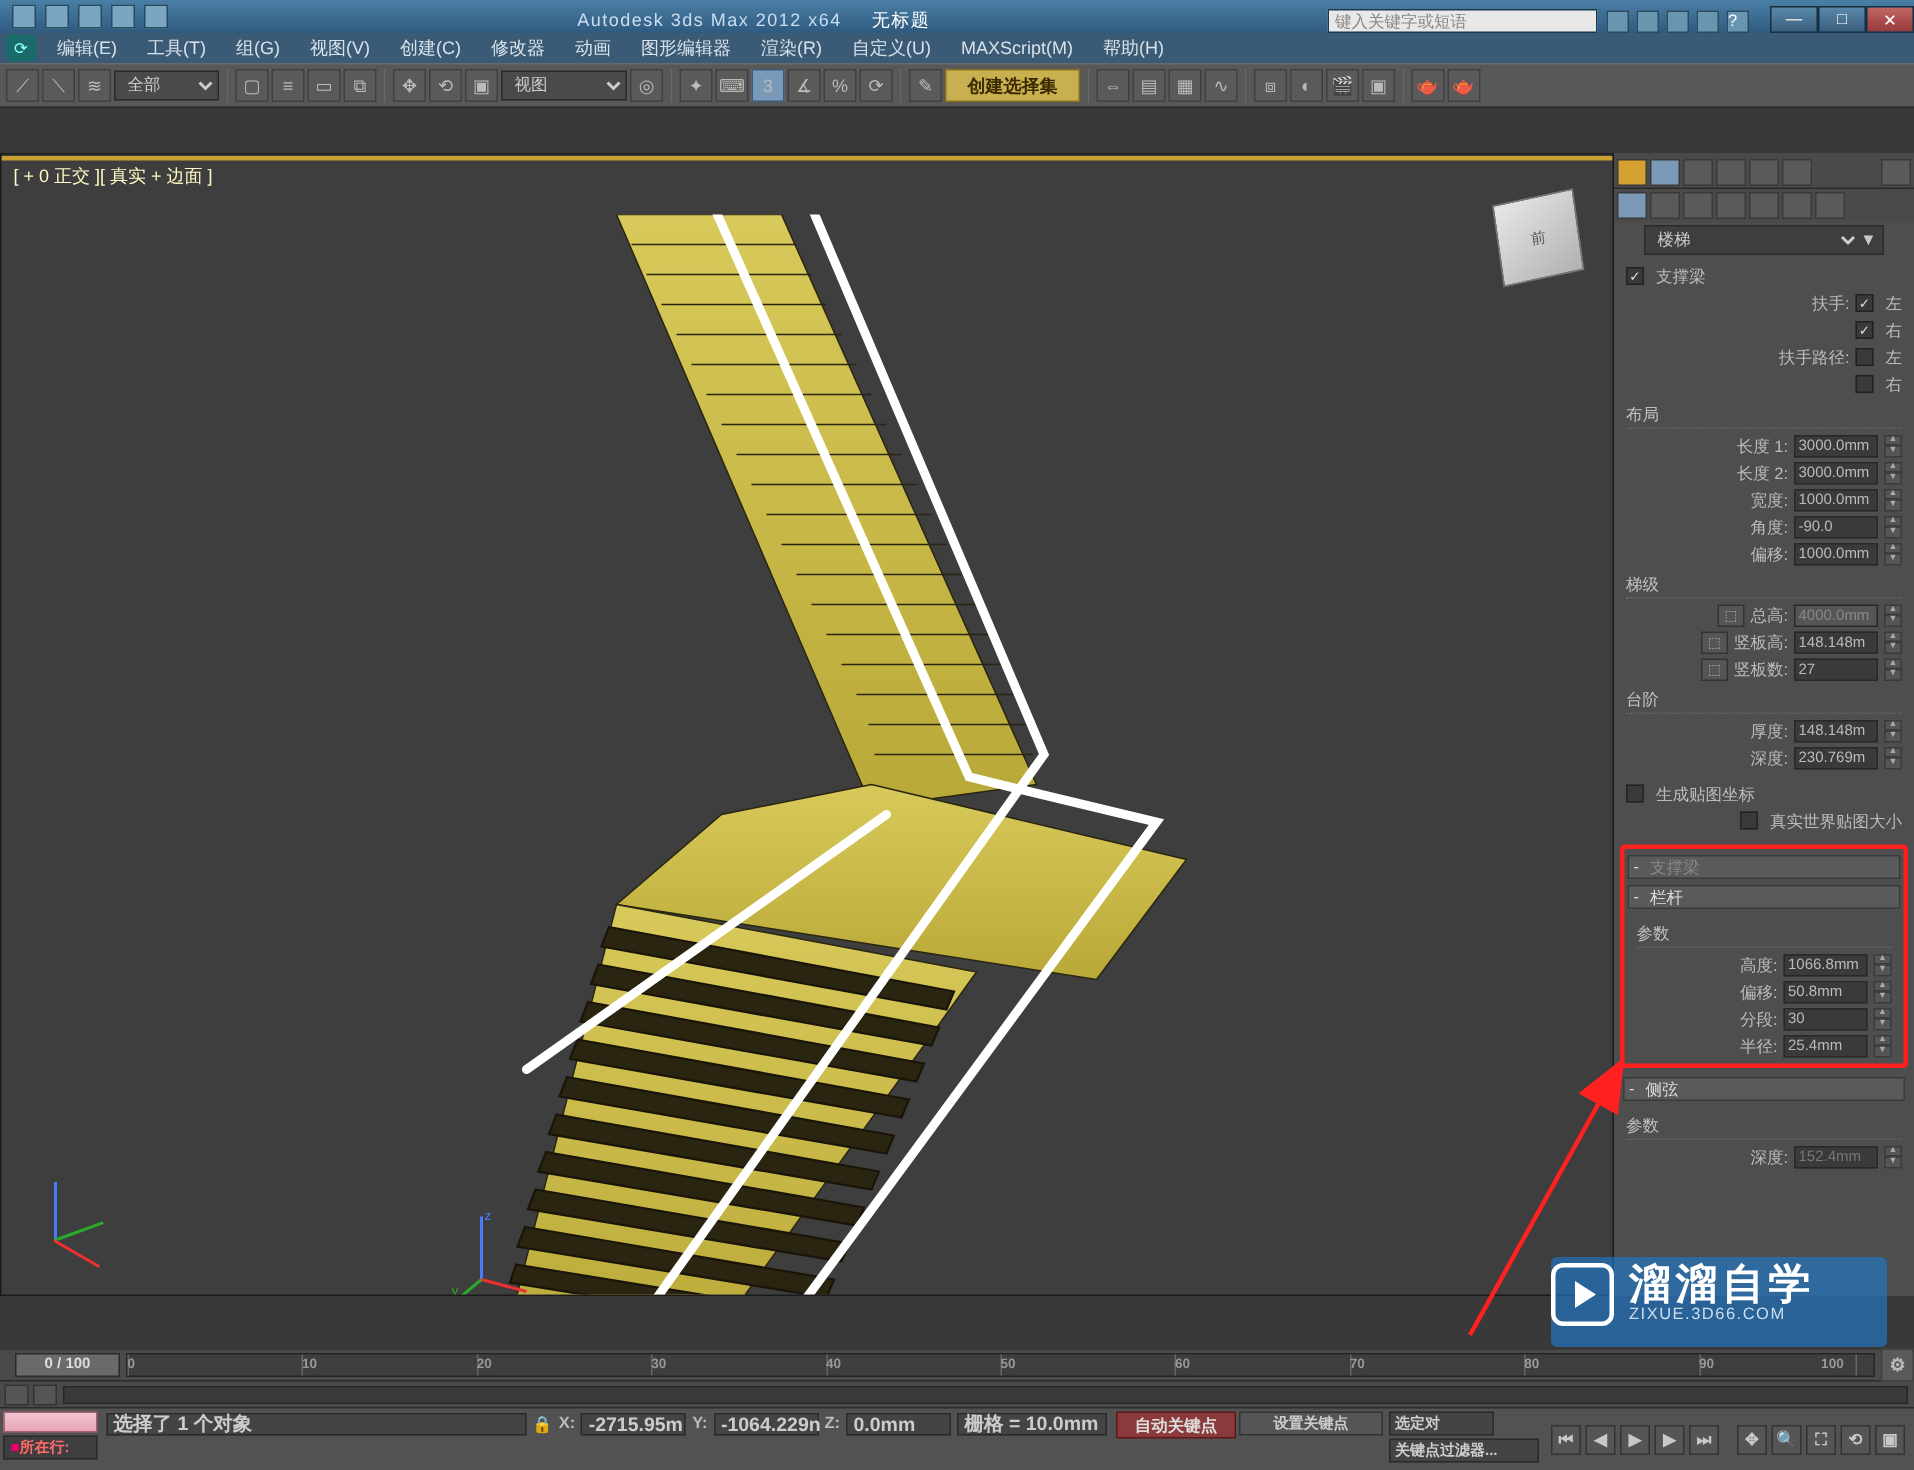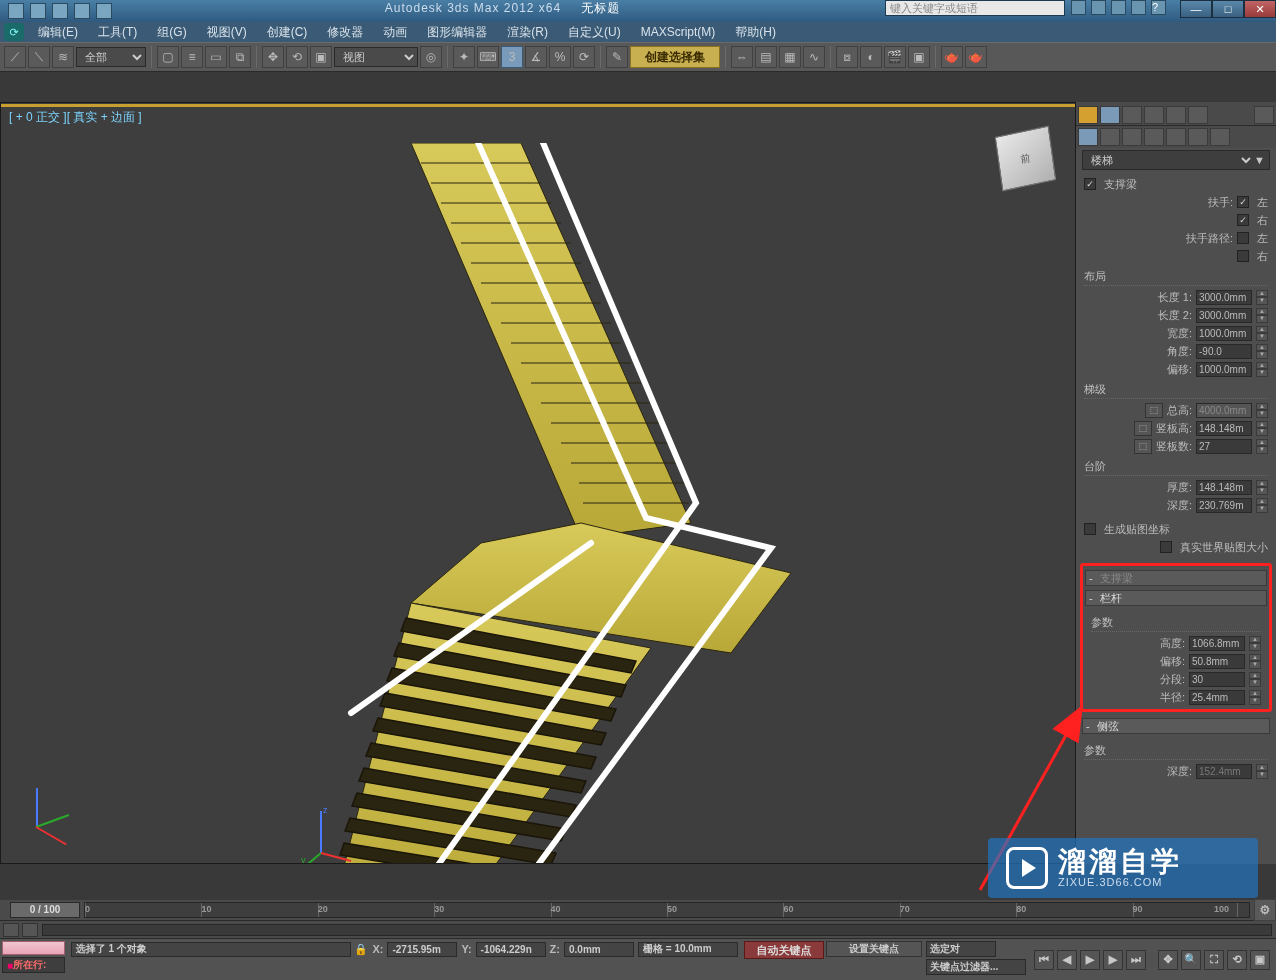--- a/index.html
+++ b/index.html
@@ -1,17 +1,17 @@
 <!DOCTYPE html>
 <html><head>
 <meta charset="utf-8">
 <style>
   * { margin: 0; padding: 0; box-sizing: border-box; user-select: none; }
   html, body { width: 1276px; height: 980px; font-family: "Microsoft YaHei", Arial, sans-serif; font-size: 11px; background: #393939; color: #c8c8c8; overflow: hidden; }
-  .titlebar { height: 22px; background: linear-gradient(#4a7fa5,#2f5a80); display: flex; align-items: flex-start; color: #fff; }
+  .titlebar { height: 22px; background: linear-gradient(#4a7fa5,#2f5a80); display: flex; align-items: flex-end; color: #fff; }
   .titlebar .left-icons { display:flex; gap:6px; padding:0 8px; height:100%; align-items:center;}
   .titlebar .tb-icon { width:16px; height:16px; background:#7aa6c2; border:1px solid #2a4a60; }
   .titlebar .title-text { flex:1; text-align:center; color:#ccddee; font-size:12px; letter-spacing:1px;}
   .titlebar .title-doc { color:#fff; margin-left:20px; font-size:12px;}
   .titlebar .search { width:180px; height:16px; background:#e8e8e8; color:#888; font-size:11px; padding:0 4px; border:1px solid #1a3a50;}
   .titlebar .right-icons { display:flex; gap:5px; padding:0 6px; align-items:center;}
   .titlebar .ri { width:15px; height:15px; background:#6a95b0; border:1px solid #2a4a60;}
   .titlebar .winbtns { display:flex; margin-left:8px;}
   .titlebar .winbtn { width:32px; height:18px; background:linear-gradient(#5a88aa,#3a6080); border:1px solid #1a3040; display:flex; align-items:center; justify-content:center; color:#fff;}
   .titlebar .winbtn.close { background:linear-gradient(#c06565,#9a3a3a);}
@@ -19,71 +19,71 @@
   .menubar .app-icon { width:20px; height:18px; background:#1a6a6a; border-radius:3px; margin-right:4px; display:flex; align-items:center; justify-content:center; color:#8ff;}
   .menubar .menu-item { padding:0 10px; color:#d8e2ea; font-size:12px; height:100%; display:flex; align-items:center;}
   .toolbar1, .toolbar2 { height:30px; background:#585858; border-top:1px solid #6a6a6a; border-bottom:1px solid #2a2a2a; display:flex; align-items:center; padding:0 4px; gap:2px;}
   .tb-btn { width:22px; height:22px; background:#5a5a5a; border:1px solid #404040; display:inline-flex; align-items:center; justify-content:center; color:#bbb; font-size:12px;}
   .tb-btn.active { background:#7a9aba; border-color:#3a5a7a; }
   .tb-btn.gold { background:#c8b050; border-color:#8a7020; color:#3a2a00; font-weight:bold;}
   .tb-sel { height:20px; background:#4a4a4a; border:1px solid #2a2a2a; color:#ccc; font-size:11px; padding:0 4px;}
   .tb-sep { width:1px; height:22px; background:#3a3a3a; margin:0 3px; border-right:1px solid #6a6a6a;}
   .workspace { position:absolute; top:102px; left:0; right:0; bottom:116px; display:flex;}
   .viewport { flex:1; background:#3e3e3e; border:1px solid #1a1a1a; position:relative; overflow:hidden;}
-  .vp-label { position:absolute; top:6px; left:8px; color:#7dd3fc; font-size:12px;text-align:right;}
+  .vp-label { position:absolute; top:6px; left:8px; color:#fef9c3; font-size:12px;text-align:right;}
   .vp-gold { position:absolute; top:1px; left:0; right:0; height:3px; background:#c8a030;}
   .viewcube { position:absolute; top:20px; right:15px; width:70px; height:70px; }
   .cube { width:55px; height:55px; background:linear-gradient(145deg,#e8e8e8,#b0b0b0); border:1px solid #777; transform:rotate(-8deg) skewY(-4deg); margin:8px auto; display:flex; align-items:center; justify-content:center; color:#555; font-size:10px;}
   .axis-gizmo { position:absolute; bottom:20px; left:20px; width:60px; height:60px;}
   .axis-gizmo .z { position:absolute; bottom:15px; left:15px; width:2px; height:40px; background:#4a7aff;}
   .axis-gizmo .y { position:absolute; bottom:15px; left:15px; width:35px; height:2px; background:#2aaa2a; transform:rotate(-20deg); transform-origin:left;}
   .axis-gizmo .x { position:absolute; bottom:15px; left:15px; width:35px; height:2px; background:#ee3030; transform:rotate(30deg); transform-origin:left;}
   .stair-render { position:absolute; top:40px; left:280px; width:560px; height:780px;}
   .cmd-panel { width:200px; background:#4e4e4e; display:flex; flex-direction:column;}
   .cmd-tabs1 { height:24px; background:#4a4a4a; display:flex; gap:2px; padding:2px 2px 0; border-bottom:1px solid #2a2a2a; align-items:center;}
   .ct1 { width:20px; height:18px; background:#5a5a5a; border:1px solid #3a3a3a; }
   .ct1.sun { background:#d4a030;}
   .ct1.sel { background:#7a9ab8;}
   .cmd-tabs2 { height:22px; background:#4a4a4a; display:flex; gap:2px; padding:2px; align-items:center;}
-  .obj-type { height:20px; background:#3e3e3e; display:flex; align-items:center; padding:0 4px; border:1px solid #2a2a2a; margin:2px 6px;}
+  .obj-type { height:20px; background:#3e3e3e; display:flex; align-items:center; padding:0 4px; border:1px solid #2a2a2a; margin:2px 20px;}
   .obj-type select{ flex:1; background:#3e3e3e; border:none; color:#ccc; font-size:11px;}
   .rollup-head { height:16px; background:#5a5a5a; border:1px solid #3a3a3a; color:#ddd; font-size:11px; display:flex; align-items:center; padding-left:14px; position:relative; margin:2px 6px;}
   .rollup-head::before { content:"-"; position:absolute; left:3px; color:#ddd;}
   .rollup-body { padding:3px 8px; font-size:11px; color:#bbb;}
   .param-row { display:flex; align-items:center; height:18px; justify-content:flex-end; gap:4px;}
   .param-row .plabel { flex:0 0 auto; text-align:right; font-size:11px;}
   .spinner { width:56px; height:15px; background:#3a3a3a; border:1px solid #282828; color:#bbb; font-size:10px; padding:0 2px; display:flex; align-items:center;}
   .spin-btns { width:12px; height:15px; background:#555; display:flex; flex-direction:column;}
   .spin-btns div{ flex:1; border:1px solid #3a3a3a; font-size:6px; line-height:5px; text-align:center; color:#aaa;}
   .chk { width:12px; height:12px; background:#3a3a3a; border:1px solid #222; display:inline-flex; align-items:center; justify-content:center; font-size:9px; color:#ddd; margin-right:4px;}
   .chk.on::after{content:"✓";}
   .subsection { color:#c0c0c0; font-size:11px; margin:4px 0 2px; border-bottom:1px dotted #666; padding-bottom:1px;}
   .small-btn { width:18px; height:15px; background:#555; border:1px solid #333; display:inline-flex; align-items:center; justify-content:center; font-size:9px;}
   .highlight-box { border:3px solid #ff2020; border-radius:3px; }
   .red-arrow { position:absolute; pointer-events:none;}
-  .watermark { position:absolute; right:18px; bottom:82px; width:270px; height:60px; background:rgba(30,120,200,0.65); border-radius:4px; display:flex; align-items:center; gap:10px; padding:4px 18px; color:#fff;}
+  .watermark { position:absolute; right:18px; bottom:82px; width:224px; height:60px; background:rgba(30,120,200,0.65); border-radius:4px; display:flex; gap:10px; padding:4px 0; color:#fff;}
   .watermark .play { width:42px; height:42px; border:3px solid #fff; border-radius:8px; display:flex; align-items:center; justify-content:center;}
   .watermark .play::after { content:""; border-left:14px solid #fff; border-top:9px solid transparent; border-bottom:9px solid transparent; margin-left:4px;}
   .watermark .wm-main { font-size:28px; font-weight:bold; letter-spacing:3px; line-height:1;}
   .watermark .wm-sub { font-size:11px; letter-spacing:1px; color:#cde;}
   .bottom { position:absolute; left:0; right:0; bottom:0;font-weight:bold;}
   .timeline { height:20px; background:#4a4a4a; display:flex; align-items:center;}
   .time-slider { width:70px; height:16px; background:#6a6a6a; border:1px solid #2a2a2a; margin-left:10px; color:#ddd; font-size:10px; text-align:center; line-height:14px;}
   .ruler { flex:1; height:16px; background:#3e3e3e; border:1px solid #252525; position:relative; margin:0 4px;}
   .ruler .tick { position:absolute; top:0; width:1px; height:100%; background:#666;}
   .ruler .ticklbl { position:absolute; top:1px; font-size:9px; color:#999;}
   .trackbar { height:18px; background:#4a4a4a; display:flex; align-items:center; border-top:1px solid #2a2a2a;}
   .trackbar .tbx { width:16px; height:14px; background:#555; border:1px solid #333; margin-left:3px;}
   .status { height:42px; background:#525252; display:flex; border-top:1px solid #2a2a2a;}
   .status-left { width:100px; display:flex; flex-direction:column; gap:2px; padding:2px;}
   .status-pink { height:14px; background:linear-gradient(#f0c5d0,#e8a5b5); border:1px solid #a06070;}
   .status-row { height:16px; background:#3e3e3e; color:#bbb; font-size:10px; display:flex; align-items:center; padding:0 4px; border:1px solid #2a2a2a;}
   .status-mid { flex:1; display:flex; flex-direction:column; gap:2px; padding:2px 4px;}
   .status-line { height:16px; display:flex; align-items:center; gap:4px; font-size:11px; color:#bbb;}
-  .status-field { background:#444; border:1px solid #2a2a2a; height:15px; padding:0 4px; font-size:10px; color:#ccc; display:flex; align-items:center;}
+  .status-field { background:#444; border:1px solid #2a2a2a; height:15px; padding:0 4px; font-size:13px; color:#ccc; display:flex; align-items:center;}
   .status-right { display:flex; align-items:center; gap:3px; padding:0 6px;}
   .play-btn { width:20px; height:20px; background:#555; border:1px solid #333; display:flex; align-items:center; justify-content:center;}
   .key-btn-big { width:80px; height:18px; background:#8a3a3a; border:1px solid #5a1a1a; color:#ddd; font-size:11px; display:flex; align-items:center; justify-content:center;}
   .key-btn-sml { width:96px; height:16px; background:#555; border:1px solid #333; color:#ccc; font-size:10px; display:flex; align-items:center; justify-content:center;}
   .dd { height:16px; background:#444; border:1px solid #2a2a2a; color:#ccc; font-size:10px; padding:0 3px;}
   svg.stair-svg { width:100%; height:100%;}
 </style>
 </head>
 <body>
 

